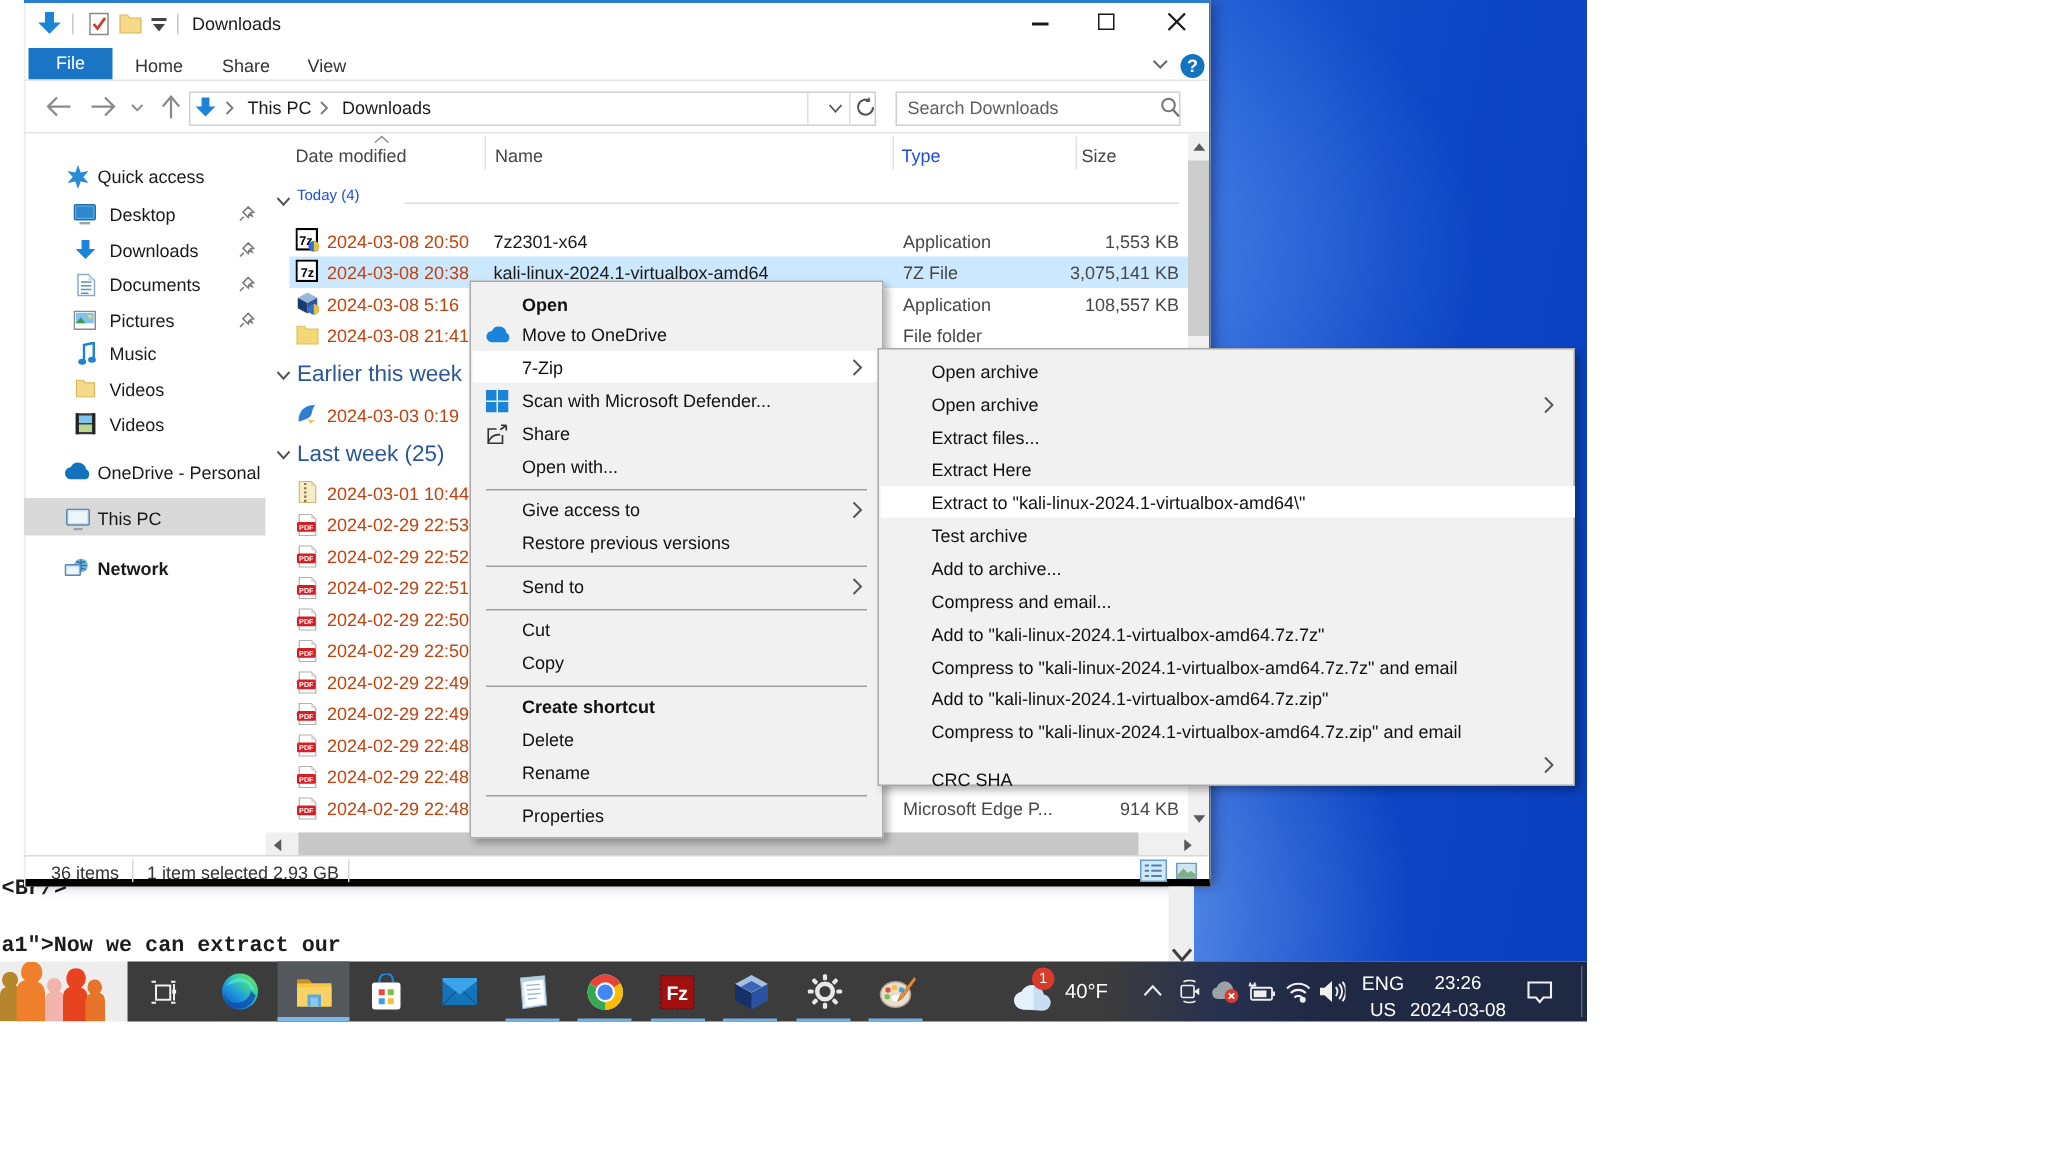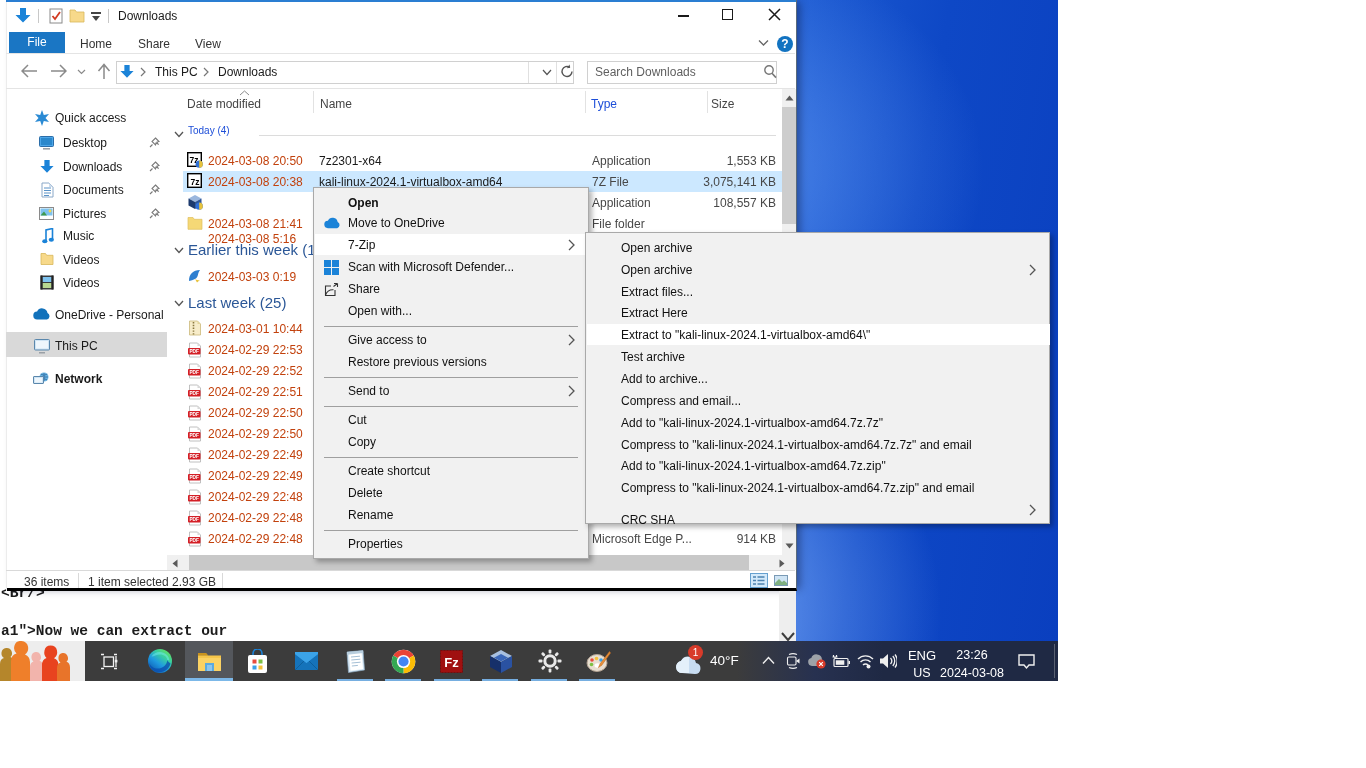--- a/index.html
+++ b/index.html
@@ -6,22 +6,22 @@
 *{box-sizing:border-box;}
 .screen{position:relative;width:1366px;height:768px;background:#fff;overflow:hidden;
   font-family:"Liberation Sans",sans-serif;-webkit-font-smoothing:antialiased;}
 .abs{position:absolute;}
 .t12{font-size:12px;color:#1a1a1a;white-space:nowrap;}
 .desktop{left:791px;top:0;width:267px;height:641px;
  background:
   radial-gradient(ellipse 420px 410px at -110px 615px, rgba(140,185,255,0.85), rgba(140,185,255,0) 62%),
   radial-gradient(ellipse 430px 340px at -100px 170px, rgba(110,165,250,0.7), rgba(110,165,250,0) 68%),
   linear-gradient(100deg,#1d5bd2 0%,#0e48c6 42%,#0a3fbf 100%);}
-.win{left:6px;top:0;width:791px;height:591px;background:#fff;
-  border-right:1px solid #5a6a7a;border-bottom:3px solid #000000;box-shadow:5px 0 8px -2px rgba(10,20,60,0.45);}
+.win{left:16px;top:0;width:791px;height:591px;background:#fff;
+  border-right:1px solid #5a6a7a;border-bottom:5px solid #000000;box-shadow:5px 0 8px -2px rgba(10,20,60,0.45);}
 .menu{background:#f1f1f1;border:1px solid #a9a9a9;box-shadow:3px 3px 5px rgba(0,0,0,0.3);}
 .mi{position:absolute;left:34px;font-size:12px;color:#111;white-space:nowrap;transform:translateY(-50%);}
 .sep{position:absolute;left:10px;right:10px;height:1px;background:#9f9f9f;}
 .navtxt{position:absolute;font-size:12px;color:#1a1a1a;white-space:nowrap;transform:translateY(-50%);}
 .row-date{position:absolute;left:202px;font-size:12px;color:#c2410c;transform:translateY(-50%);white-space:nowrap;}
 .row-name{position:absolute;left:313px;font-size:12px;color:#1a1a1a;transform:translateY(-50%);white-space:nowrap;}
 .row-type{position:absolute;left:586px;font-size:12px;color:#474747;transform:translateY(-50%);white-space:nowrap;}
 .row-size{position:absolute;right:calc(100% - 770px);font-size:12px;color:#474747;transform:translateY(-50%);white-space:nowrap;}
 .icon16{position:absolute;left:181px;width:16px;height:16px;transform:translateY(-50%);}
 </style>
@@ -227,21 +227,21 @@
  <div class="row-type" style="top:181.5px;">7Z File</div>
  <div class="row-size" style="top:181.5px;">3,075,141 KB</div>
 
  <svg class="icon16" style="top:202px;" viewBox="0 0 16 16">
   <path d="M8 1 L14.5 4.5 L8 8 L1.5 4.5 Z" fill="#9ab6dd"></path>
   <path d="M1.5 4.5 L8 8 V15 L1.5 11.5 Z" fill="#1d3a6e"></path>
   <path d="M14.5 4.5 L8 8 V15 L14.5 11.5 Z" fill="#2f5596"></path>
   <circle cx="12.2" cy="12.2" r="3.6" fill="#2f6fd6"></circle>
         <path d="M12.2 8.6 a3.6 3.6 0 0 1 0 7.2 Z" fill="#e8c33c"></path>
  </svg>
- <div class="row-date" style="top:202.5px;margin-top:36px;">2024-03-08 5:16</div>
+ <div class="row-date" style="top:202.5px;">2024-03-08 5:16</div>
  <div class="row-type" style="top:202.5px;">Application</div>
  <div class="row-size" style="top:202.5px;">108,557 KB</div>
 
  <svg class="icon16" style="top:223px;" viewBox="0 0 16 16">
   <path d="M1 2.5 h5 l1.3 1.8 H15 v10 H1 Z" fill="#f5d876" stroke="#dfbf5e" stroke-width="0.7"></path>
  </svg>
  <div class="row-date" style="top:223.5px;">2024-03-08 21:41</div>
  <div class="row-type" style="top:223.5px;">File folder</div>
 
  <svg class="abs" style="left:168px;top:247px;" width="10" height="7" viewBox="0 0 10 7">
@@ -408,21 +408,21 @@
  <div class="mi" style="top:174px;">Restore previous versions</div>
  <div class="sep" style="top:188.5px;"></div>
  <div class="mi" style="top:203px;">Send to</div>
  <svg class="abs" style="left:254px;top:197px;" width="7" height="12" viewBox="0 0 7 12">
         <path d="M1 1 L6 6 L1 11" stroke="#555" stroke-width="1.3" fill="none"></path>
       </svg>
  <div class="sep" style="top:217.5px;"></div>
  <div class="mi" style="top:232px;">Cut</div>
  <div class="mi" style="top:254px;">Copy</div>
  <div class="sep" style="top:268.5px;"></div>
- <div class="mi" style="top:283px;">Create shortcut</div>
+ <div class="mi" style="top:283px;font-weight:bold;">Create shortcut</div>
  <div class="mi" style="top:305px;">Delete</div>
  <div class="mi" style="top:327px;">Rename</div>
  <div class="sep" style="top:341.5px;"></div>
  <div class="mi" style="top:356px;">Properties</div>
 </div>
 
 <div class="abs menu" style="left:585px;top:232px;width:465px;height:292px;">
  <div class="abs" style="left:1px;top:91px;width:463px;height:21px;background:#fff;"></div>
  <div class="mi" style="left:35px;top:14.8px;">Open archive</div>
  <div class="mi" style="left:35px;top:36.7px;">Open archive</div>

